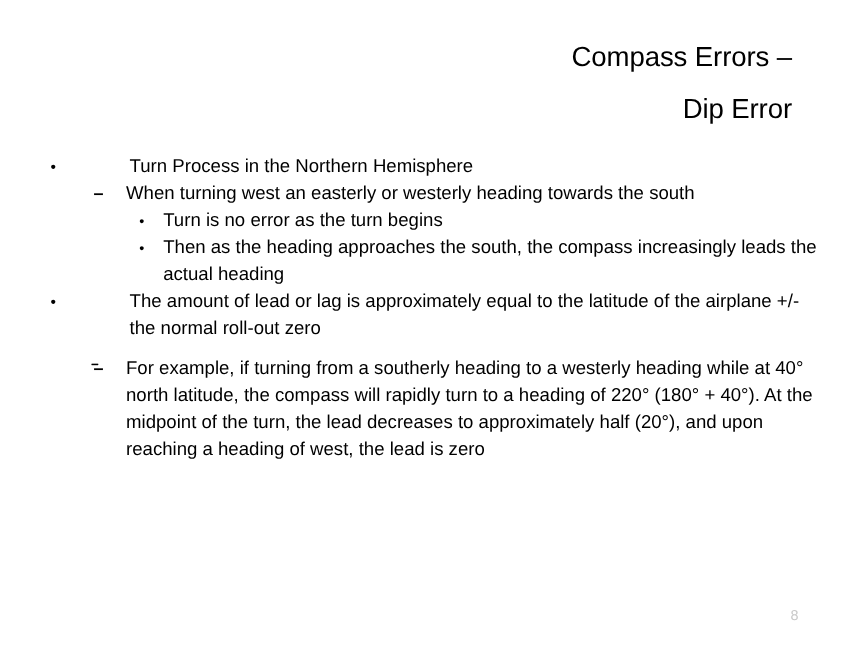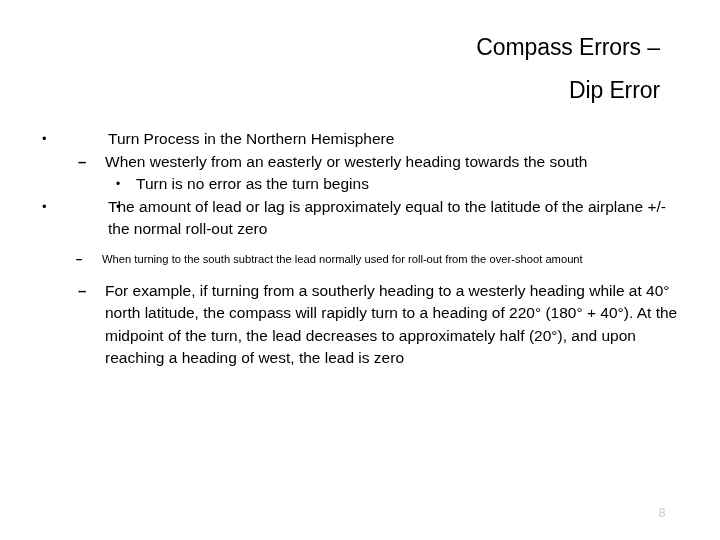--- a/index.html
+++ b/index.html
@@ -113,44 +113,44 @@
 
   <div id="body">
 
     <div class="row lv1">
       <span class="bullet">•</span>
       <span class="txt">Turn Process in the Northern Hemisphere</span>
     </div>
 
     <div class="row lv2">
       <span class="bullet">–</span>
-      <span class="txt">When westerly from an easterly or westerly heading towards the south</span>
+      <span class="txt">When turning west an easterly or westerly heading towards the south</span>
     </div>
 
     <div class="row lv3">
       <span class="bullet">•</span>
       <span class="txt">Turn is no error as the turn begins</span>
     </div>
 
     <div class="row lv3">
       <span class="bullet">•</span>
+      <span class="txt">Then as the heading approaches the south, the compass increasingly leads the actual heading</span>
     </div>
 
     <div class="row lv1">
       <span class="bullet">•</span>
       <span class="txt">The amount of lead or lag is approximately equal to the latitude of the airplane +/- the normal roll-out zero</span>
     </div>
 
     <div class="row lv2s gap-top-sm">
       <span class="bullet">–</span>
     </div>
 
     <div class="row lv2s">
       <span class="bullet">–</span>
-      <span class="txt">When turning to the south subtract the lead normally used for roll-out from the over-shoot amount</span>
     </div>
 
     <div class="row lv2 gap-top-md">
       <span class="bullet">–</span>
       <span class="txt">For example, if turning from a southerly heading to a westerly heading while at 40° north latitude, the compass will rapidly turn to a heading of 220° (180° + 40°).  At the midpoint of the turn, the lead decreases to approximately half (20°), and upon reaching a heading of west, the lead is zero</span>
     </div>
 
   </div>
 
   <div id="page-number">8</div>

